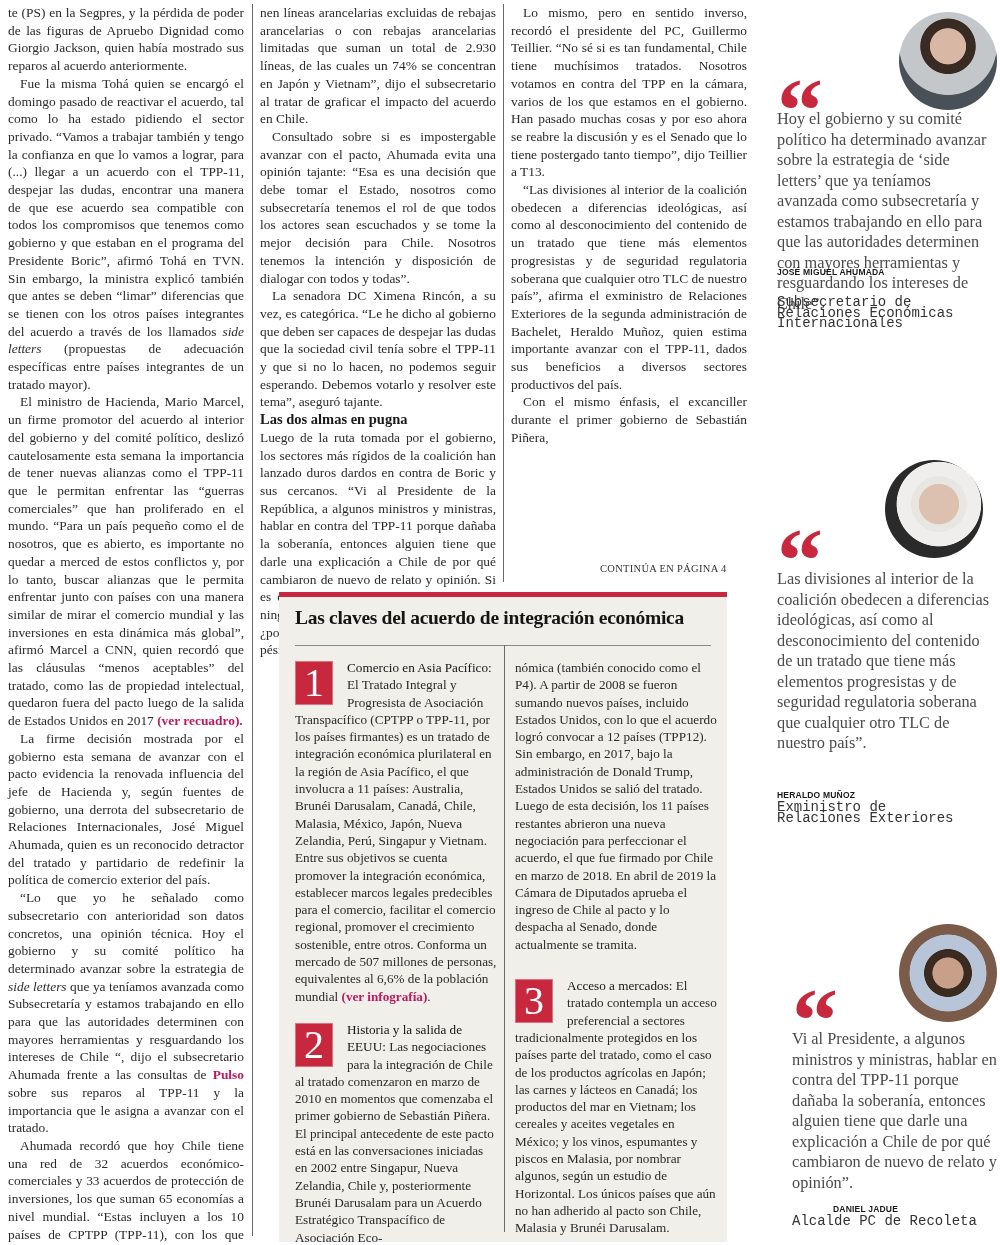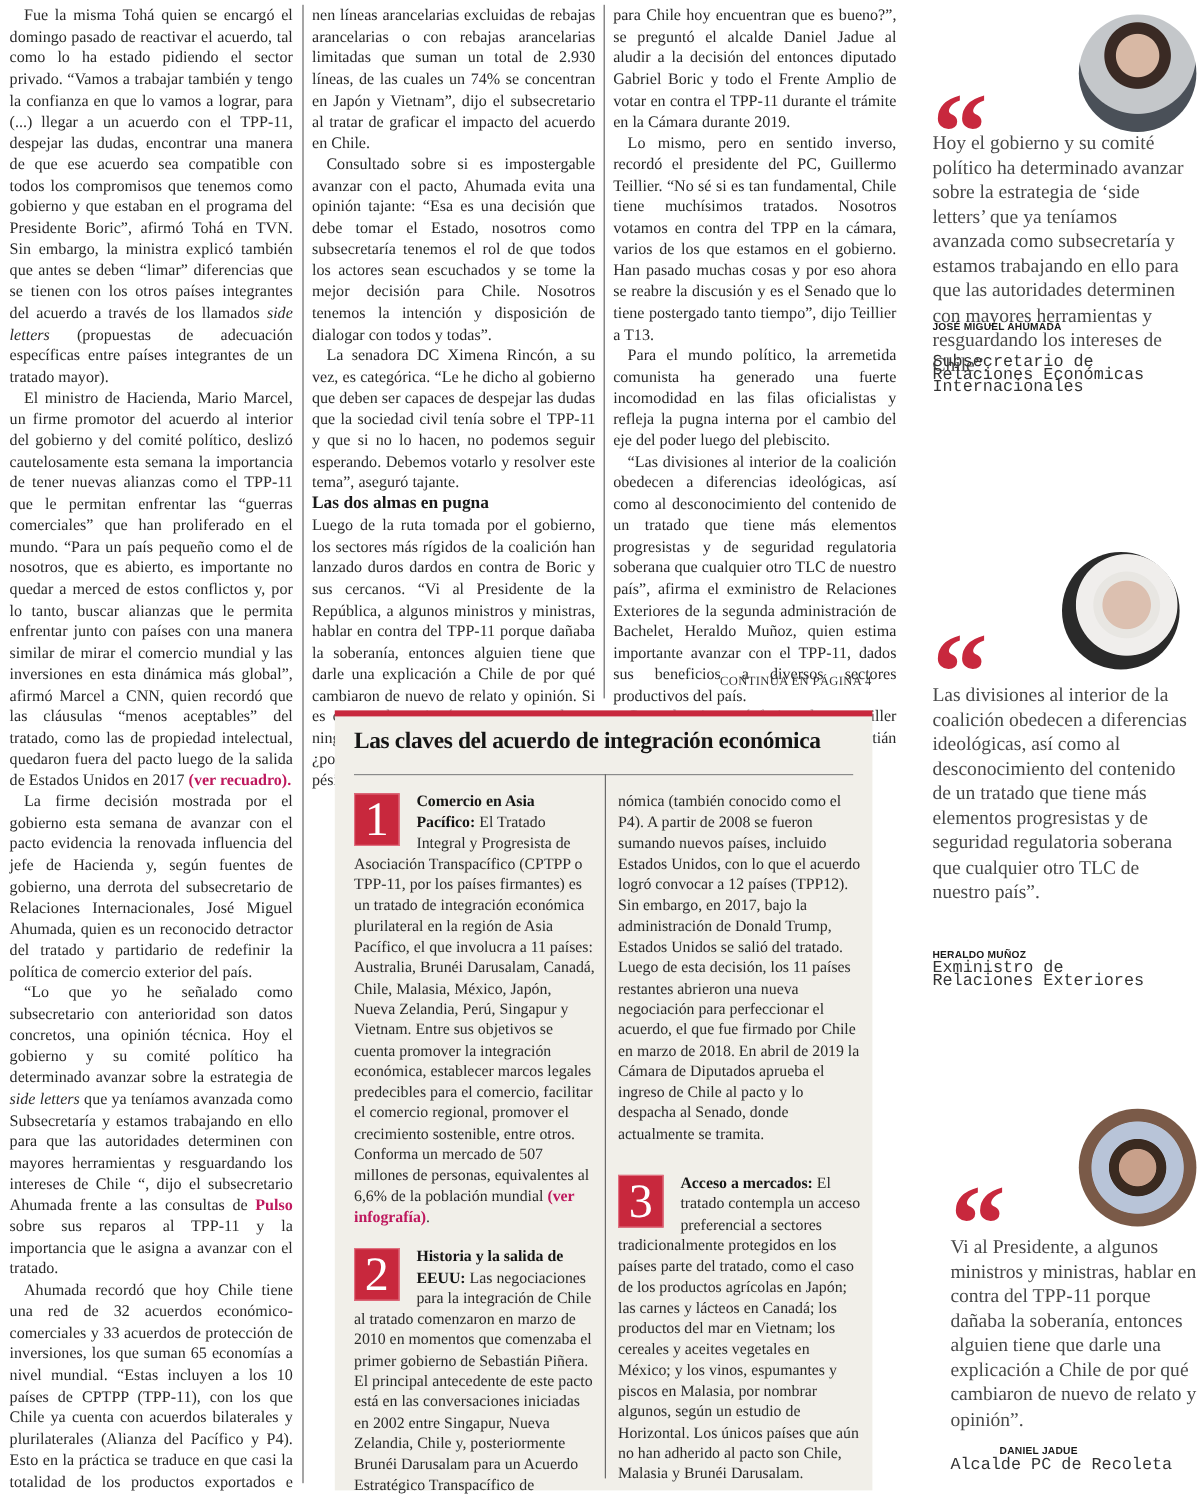--- a/index.html
+++ b/index.html
@@ -24,60 +24,59 @@
                color: #151515; letter-spacing: -0.3px; }
   #box-rule { position: absolute; left: 16px; right: 16px; top: 48px; height: 1px; background: #8a8a8a; }
   #box-div { position: absolute; left: 225px; top: 48px; bottom: 10px; width: 1px; background: #6a6a6a; }
   .bcol { position: absolute; font-size: 13.2px; line-height: 17.3px; text-align: left; color: #2a2a2a; }
   #bcol1 { left: 16px; top: 62px; width: 202px; }
   #bcol2 { left: 236px; top: 62px; width: 202px; }
   .key { margin-bottom: 16px; }
   .numbox { float: left; width: 38px; height: 44px; background: #c8283d; color: #fff;
             font-size: 40px; line-height: 44px; text-align: center; margin: 2px 14px 2px 0;
             font-family: "Liberation Serif", serif; box-shadow: 0 0 0 1px #e07080 inset; }
-  .key-head { font-weight: bold; color: #151515; }
+  .key-head { font-weight: normal; color: #151515; }
 
   
   .quote { position: absolute; left: 777px; width: 215px; }
   .qphoto { position: absolute; width: 98px; height: 98px; border-radius: 50%; overflow: hidden; }
   .qmark { position: absolute; font-size: 92px; line-height: 80px; color: #c8283d; font-weight: bold;
            font-family: "Liberation Serif", serif; letter-spacing: -6px; }
   .qtext { position: absolute; left: 0; width: 215px; font-size: 16.3px; line-height: 20.5px; color: #4a4a4a; }
   .qname { position: absolute; left: 0; font-family: "Liberation Sans", "DejaVu Sans", sans-serif;
            font-weight: bold; font-size: 8.5px; color: #1a1a1a; letter-spacing: 0.2px; }
   .qrole { position: absolute; left: 0; font-family: Liberation Mono, monospace;
            font-size: 14px; line-height: 10.5px; color: #333; width: 200px; }
   .highlight { background: radial-gradient(ellipse at center, rgba(230,100,190,0.75) 0%, rgba(230,100,190,0.55) 55%, rgba(230,100,190,0) 75%); }
 </style>
 </head>
 <body>
 
 <div class="divider" style="left:252px; top:4px; height:1232px;"></div>
 <div class="divider" style="left:503px; top:4px; height:578px;"></div>
 
 <div id="col1" class="col">
+  <p class="noindent">te (PS) en la Segpres, y la pérdida de poder de las figuras de Apruebo Dignidad como Giorgio Jackson, quien había mostrado sus reparos al acuerdo anteriormente.</p>
   <p><span>Fue la misma Tohá quien se encargó el domingo pasado de reactivar el acuerdo, tal como lo ha estado pidiendo el sector privado. “Vamos a trabajar también y tengo la confianza en que lo vamos a lograr, para (...) llegar a un acuerdo con el TPP-11, despejar las dudas, encontrar una manera de que ese acuerdo sea compatible con todos los compromisos que tenemos como gobierno y que estaban en el programa del Presidente Boric”, afirmó Tohá en TVN. Sin embargo, la ministra explicó también que antes se deben “limar” diferencias que se tienen con los otros países integrantes del acuerdo a través de los llamados</span> <i>side letters</i><span> (propuestas de adecuación específicas entre países integrantes de un tratado mayor).</span></p>
   <p><span>El ministro de Hacienda, Mario Marcel, un firme promotor del acuerdo al interior del gobierno y del comité político, deslizó cautelosamente esta semana la importancia de tener nuevas alianzas como el TPP-11 que le permitan enfrentar las “guerras comerciales” que han proliferado en el mundo. “Para un país pequeño como el de nosotros, que es abierto, es importante no quedar a merced de estos conflictos y, por lo tanto, buscar alianzas que le permita enfrentar junto con países con una manera similar de mirar el comercio mundial y las inversiones en esta dinámica más global”, afirmó Marcel a CNN, quien recordó que las cláusulas “menos aceptables” del tratado, como las de propiedad intelectual, quedaron fuera del pacto luego de la salida de Estados Unidos en 2017</span> <b>(ver recuadro).</b></p>
   <p>La firme decisión mostrada por el gobierno esta semana de avanzar con el pacto evidencia la renovada influencia del jefe de Hacienda y, según fuentes de gobierno, una derrota del subsecretario de Relaciones Internacionales, José Miguel Ahumada, quien es un reconocido detractor del tratado y partidario de redefinir la política de comercio exterior del país.</p>
   <p><span>“Lo que yo he señalado como subsecretario con anterioridad son datos concretos, una opinión técnica. Hoy el gobierno y su comité político ha determinado avanzar sobre la estrategia de</span> <i>side letters</i><span> que ya teníamos avanzada como Subsecretaría y estamos trabajando en ello para que las autoridades determinen con mayores herramientas y resguardando los intereses de Chile “, dijo el subsecretario Ahumada frente a las consultas de </span><b>Pulso</b><span> sobre sus reparos al TPP-11 y la importancia que le asigna a avanzar con el tratado.</span></p>
   <p>Ahumada recordó que hoy Chile tiene una red de 32 acuerdos económico-comerciales y 33 acuerdos de protección de inversiones, los que suman 65 economías a nivel mundial. “Estas incluyen a los 10 países de CPTPP (TPP-11), con los que Chile ya cuenta con acuerdos bilaterales y plurilaterales (Alianza del Pacífico y P4). Esto en la práctica se traduce en que casi la totalidad de los productos exportados e importados por Chile al bloque del CPTPP se encuentran libres del pago de aranceles aduaneros. Solo con Canadá, Japón, Malasia y Vietnam se mantie-</p>
 </div>
 
 <div id="col2" class="col">
   <p class="noindent">nen líneas arancelarias excluidas de rebajas arancelarias o con rebajas arancelarias limitadas que suman un total de 2.930 líneas, de las cuales un 74% se concentran en Japón y Vietnam”, dijo el subsecretario al tratar de graficar el impacto del acuerdo en Chile.</p>
   <p>Consultado sobre si es impostergable avanzar con el pacto, Ahumada evita una opinión tajante: “Esa es una decisión que debe tomar el Estado, nosotros como subsecretaría tenemos el rol de que todos los actores sean escuchados y se tome la mejor decisión para Chile. Nosotros tenemos la intención y disposición de dialogar con todos y todas”.</p>
   <p>La senadora DC Ximena Rincón, a su vez, es categórica. “Le he dicho al gobierno que deben ser capaces de despejar las dudas que la sociedad civil tenía sobre el TPP-11 y que si no lo hacen, no podemos seguir esperando. Debemos votarlo y resolver este tema”, aseguró tajante.</p>
   <p class="subhead">Las dos almas en pugna</p>
   <p class="noindent"><span>Luego de la ruta tomada por el gobierno, los sectores más rígidos de la coalición han lanzado duros dardos en contra de Boric y sus cercanos. “Vi al Presidente de la República, a algunos ministros y ministras, hablar en contra del TPP-11 porque dañaba la soberanía, entonces alguien tiene que darle una explicación a Chile de por qué cambiaron de nuevo de relato y opinión. Si es que no hay ningún nuevo antecedente, ningún artículo que se haya modificado, ¿por qué lo que </span><span class="highlight">antes</span><span> encontraban que era pésimo</span></p>
 </div>
 
 <div id="col3" class="col">
-  <p class="noindent">para Chile hoy encuentran que es bueno?”, se preguntó el alcalde Daniel Jadue al aludir a la decisión del entonces diputado Gabriel Boric y todo el Frente Amplio de votar en contra el TPP-11 durante el trámite en la Cámara durante 2019.</p>
   <p>Lo mismo, pero en sentido inverso, recordó el presidente del PC, Guillermo Teillier. “No sé si es tan fundamental, Chile tiene muchísimos tratados. Nosotros votamos en contra del TPP en la cámara, varios de los que estamos en el gobierno. Han pasado muchas cosas y por eso ahora se reabre la discusión y es el Senado que lo tiene postergado tanto tiempo”, dijo Teillier a T13.</p>
-  <p>Para el mundo político, la arremetida comunista ha generado una fuerte incomodidad en las filas oficialistas y refleja la pugna interna por el cambio del eje del poder luego del plebiscito.</p>
   <p>“Las divisiones al interior de la coalición obedecen a diferencias ideológicas, así como al desconocimiento del contenido de un tratado que tiene más elementos progresistas y de seguridad regulatoria soberana que cualquier otro TLC de nuestro país”, afirma el exministro de Relaciones Exteriores de la segunda administración de Bachelet, Heraldo Muñoz, quien estima importante avanzar con el TPP-11, dados sus beneficios a diversos sectores productivos del país.</p>
   <p>Con el mismo énfasis, el excanciller durante el primer gobierno de Sebastián Piñera,</p>
 </div>
 
 <div class="cont">CONTINÚA EN PÁGINA 4</div>
 
 <div id="box">
   <div id="box-title">Las claves del acuerdo de integración económica</div>
   <div id="box-rule"></div>
   <div id="box-div"></div>

